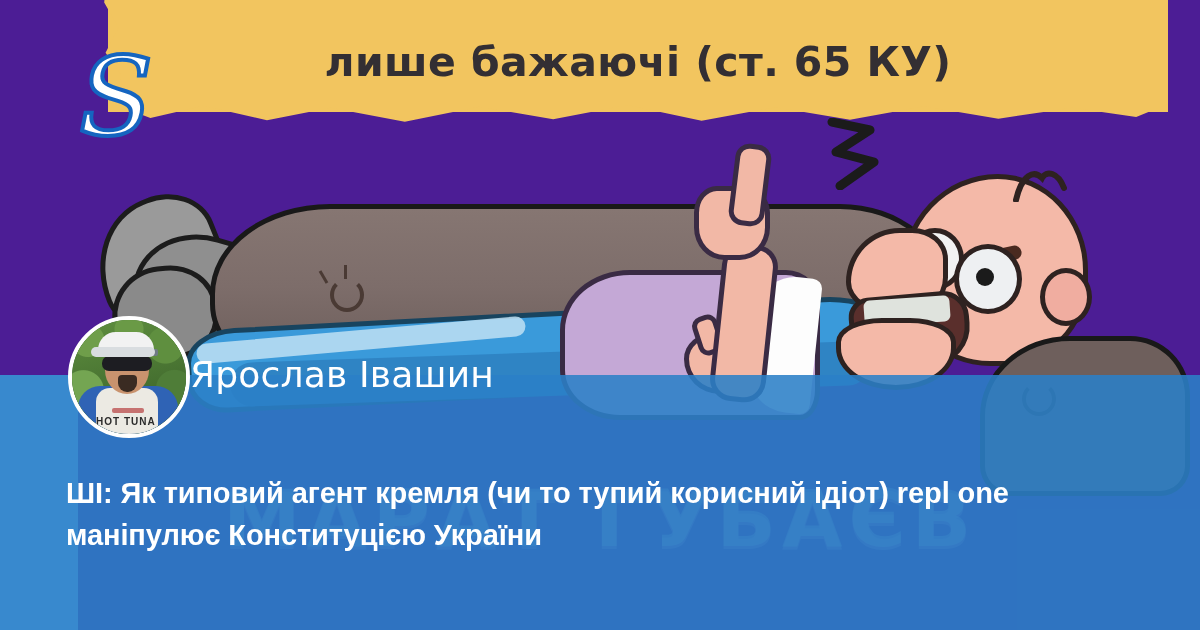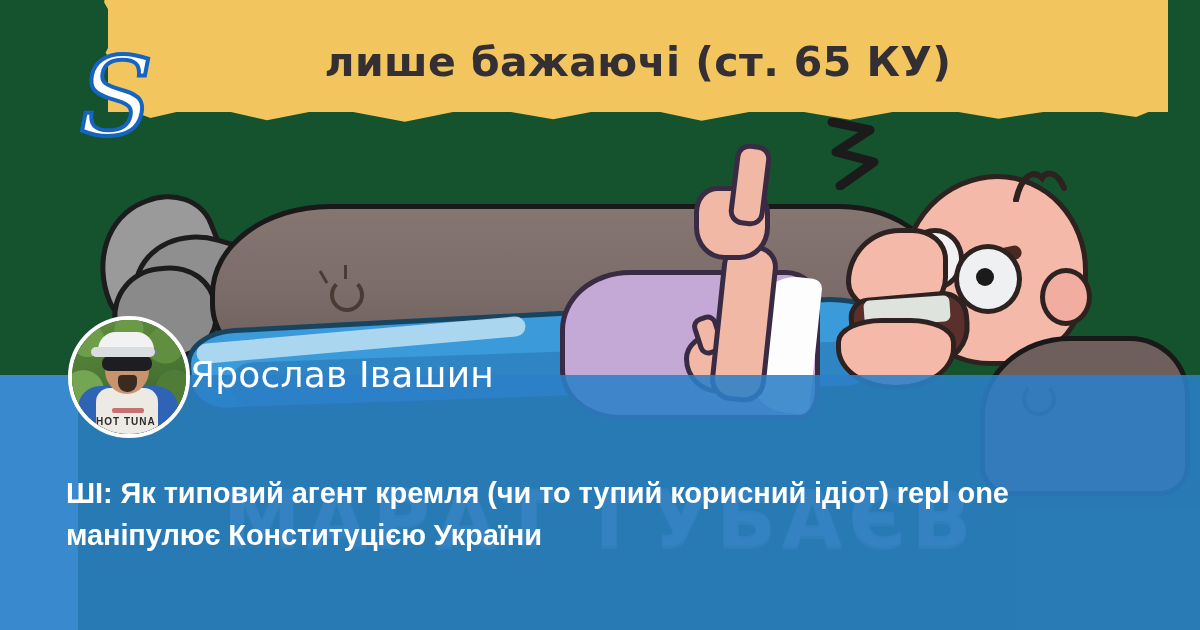--- a/index.html
+++ b/index.html
@@ -11,21 +11,21 @@
   }
 
   #card{
     position:relative;
     width:1200px;height:630px;
     overflow:hidden;
     background:#ffffff;
   }
 
   
-  .illus{position:absolute;inset:0;overflow:hidden;background:#14532d;padding-left:28px;}
+  .illus{position:absolute;inset:0;overflow:hidden;background:#4c1d95;padding-left:28px;}
 
   
   .banner{
     position:absolute;left:108px;top:-40px;width:1060px;height:152px;
     background:#f2c55f;
   }
   .banner:before{
     content:"";position:absolute;left:-14px;top:6px;width:34px;height:140px;
     background:#f2c55f;
     clip-path:polygon(40% 0,100% 0,100% 100%,62% 100%,80% 78%,34% 62%,72% 44%,30% 26%);

